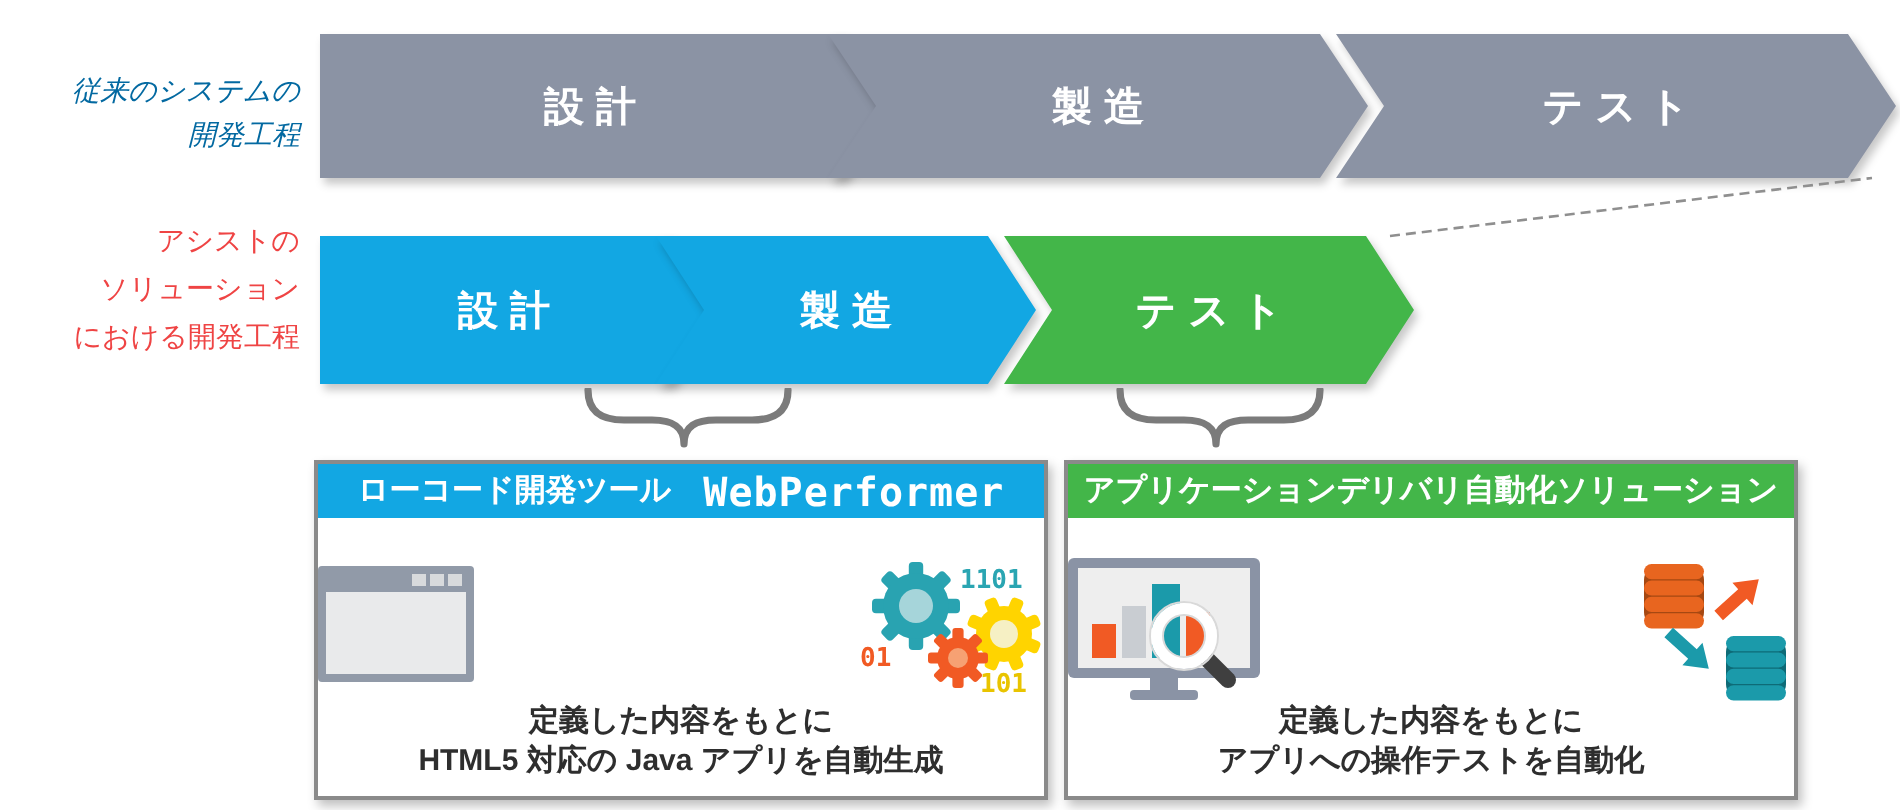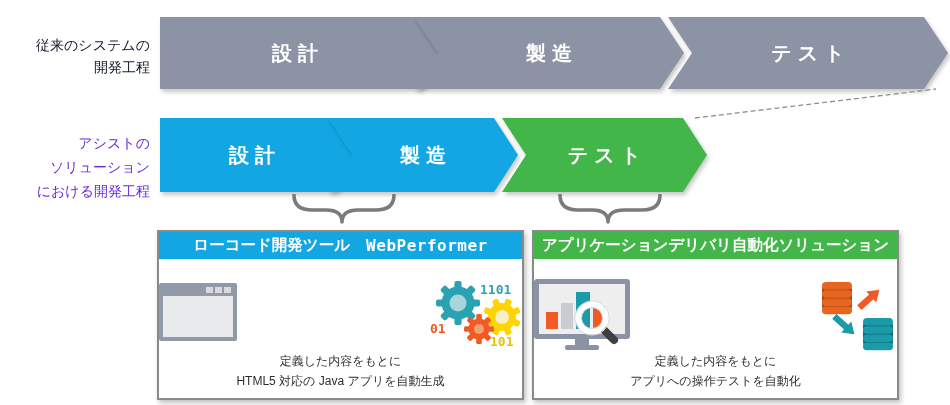--- a/index.html
+++ b/index.html
@@ -1,22 +1,22 @@
 <!DOCTYPE html>
 <html><head>
 <meta charset="utf-8">
 <style>
   html,body{margin:0;padding:0;background:#fff;}
   body{font-family:"Liberation Sans","DejaVu Sans",sans-serif;}
   #canvas{position:relative;width:950px;height:405px;background:#fff;overflow:hidden;}
 
   
   .row-label{position:absolute;left:0;width:150px;text-align:right;font-size:14px;}
-  #legacy-label{top:34px;color:#0f172a;line-height:22px;}
-  #assist-label{top:132px;color:#6d28d9;line-height:24px;font-family:Liberation Mono, monospace;}
+  #legacy-label{top:34px;color:#0369a1;line-height:22px;font-style:italic;}
+  #assist-label{top:108px;color:#ef4444;line-height:24px;}
 
   
   .arrow-row{position:absolute;left:160px;}
   #legacy-arrows{top:17px;width:788px;height:72px;}
   #assist-arrows{top:118px;width:560px;height:74px;}
   .arrow{position:absolute;top:0;height:100%;filter:drop-shadow(2px 3px 2px rgba(0,0,0,.22));}
   .arrow-shape{width:100%;height:100%;display:flex;align-items:center;justify-content:center;
                color:#fff;font-weight:bold;font-size:20px;letter-spacing:6px;}
   .arrow-shape span{margin-right:-6px;}
   .shape-first{clip-path:polygon(0 0,calc(100% - 24px) 0,100% 50%,calc(100% - 24px) 100%,0 100%);padding-right:16px;}
@@ -30,26 +30,26 @@
 
   
   .product-box{position:absolute;top:230px;width:367px;height:170px;background:#fff;
                border:2px solid #8A8A8A;box-sizing:border-box;box-shadow:2px 3px 5px rgba(0,0,0,.25);}
   #webperformer-box{left:157px;}
   #delivery-box{left:520px;margin-left:12px;}
   .box-header{height:27px;display:flex;align-items:center;justify-content:center;
               color:#fff;font-weight:bold;font-size:15.5px;}
   .header-blue{background:#12A7E3;}
   .header-green{background:#43B649;}
-  .product-name{font-family:"DejaVu Sans Mono","Liberation Mono",monospace;font-size:16px;
+  .product-name{font-family:"DejaVu Sans Mono","Liberation Mono",monospace;font-size:20px;
                 letter-spacing:.5px;margin-left:16px;}
   .box-icons{position:absolute;left:0;right:0;top:46px;display:flex;justify-content:space-between;
              align-items:center;gap:8px;}
-  .box-caption{position:absolute;left:0;right:0;bottom:7px;text-align:center;font-size:12px;
-               font-weight:400;color:#2e2e2e;line-height:20px;}
+  .box-caption{position:absolute;left:0;right:0;bottom:7px;text-align:center;font-size:15px;
+               font-weight:700;color:#2e2e2e;line-height:20px;}
   .svg-num{font-family:"DejaVu Sans Mono","Liberation Mono",monospace;font-weight:bold;font-size:13px;}
 </style>
 </head>
 <body>
 
 <div id="canvas">
 
   <div class="row-label" id="legacy-label">
     <div>従来のシステムの</div>
     <div>開発工程</div>

